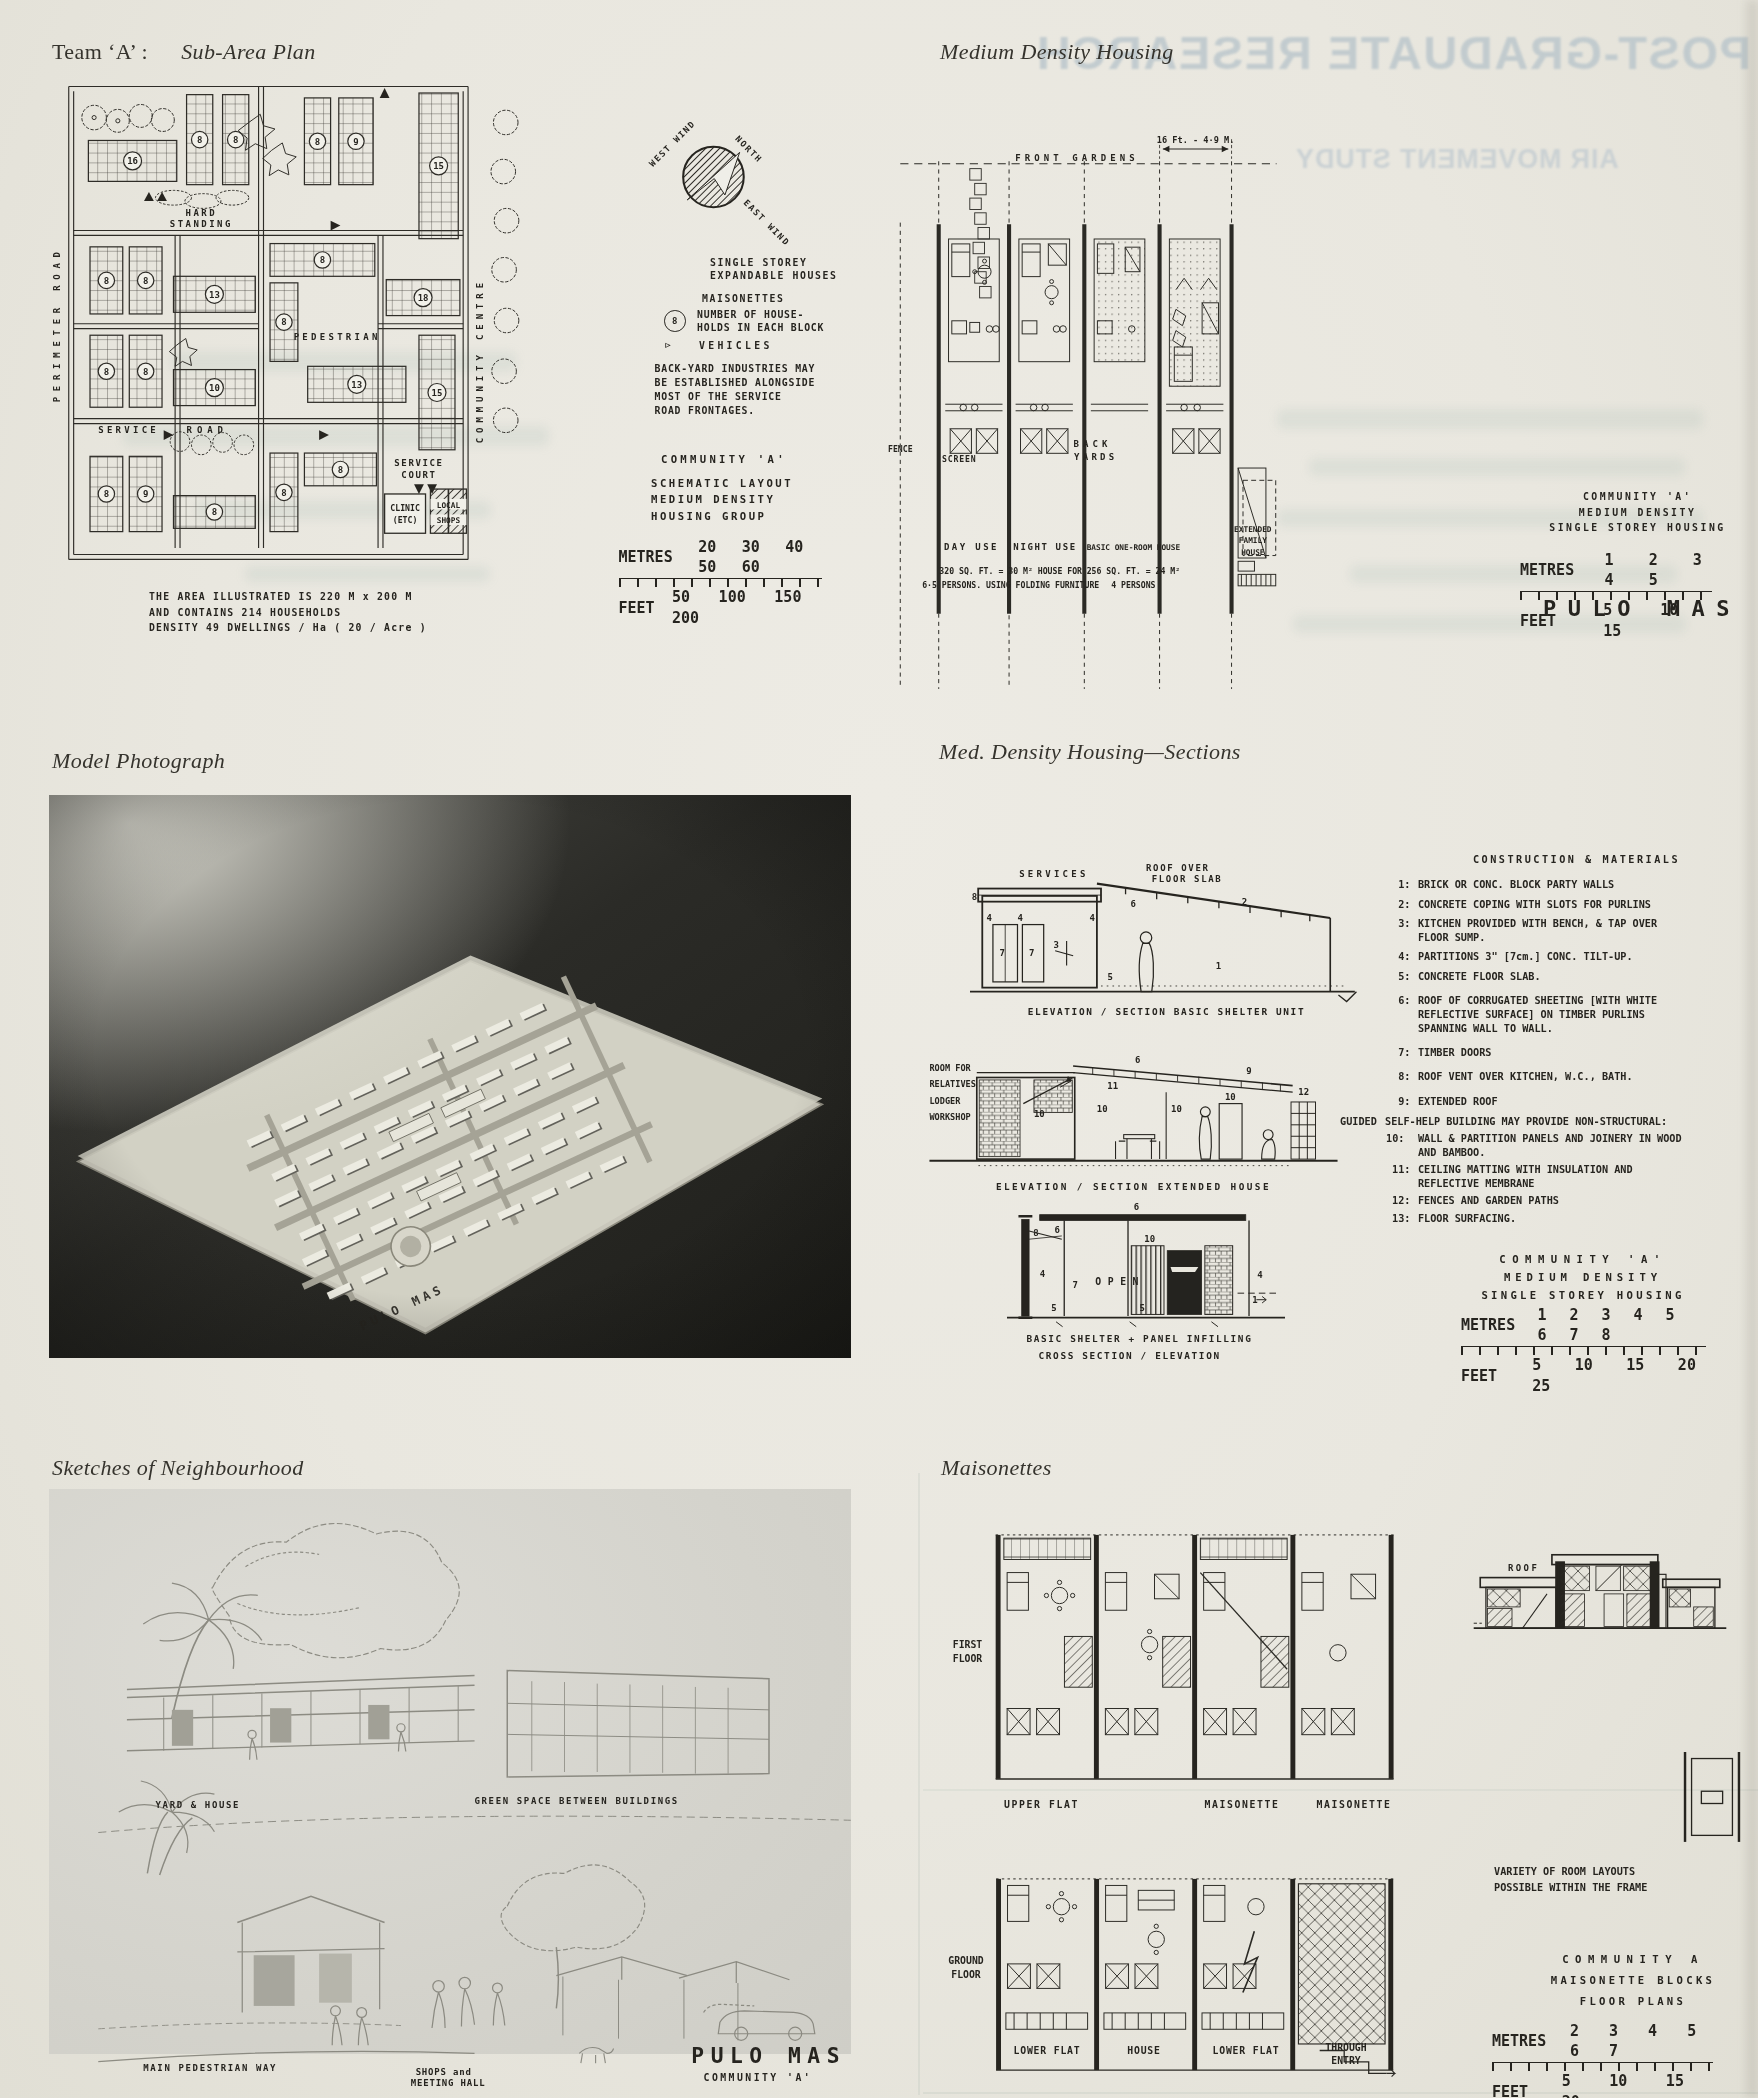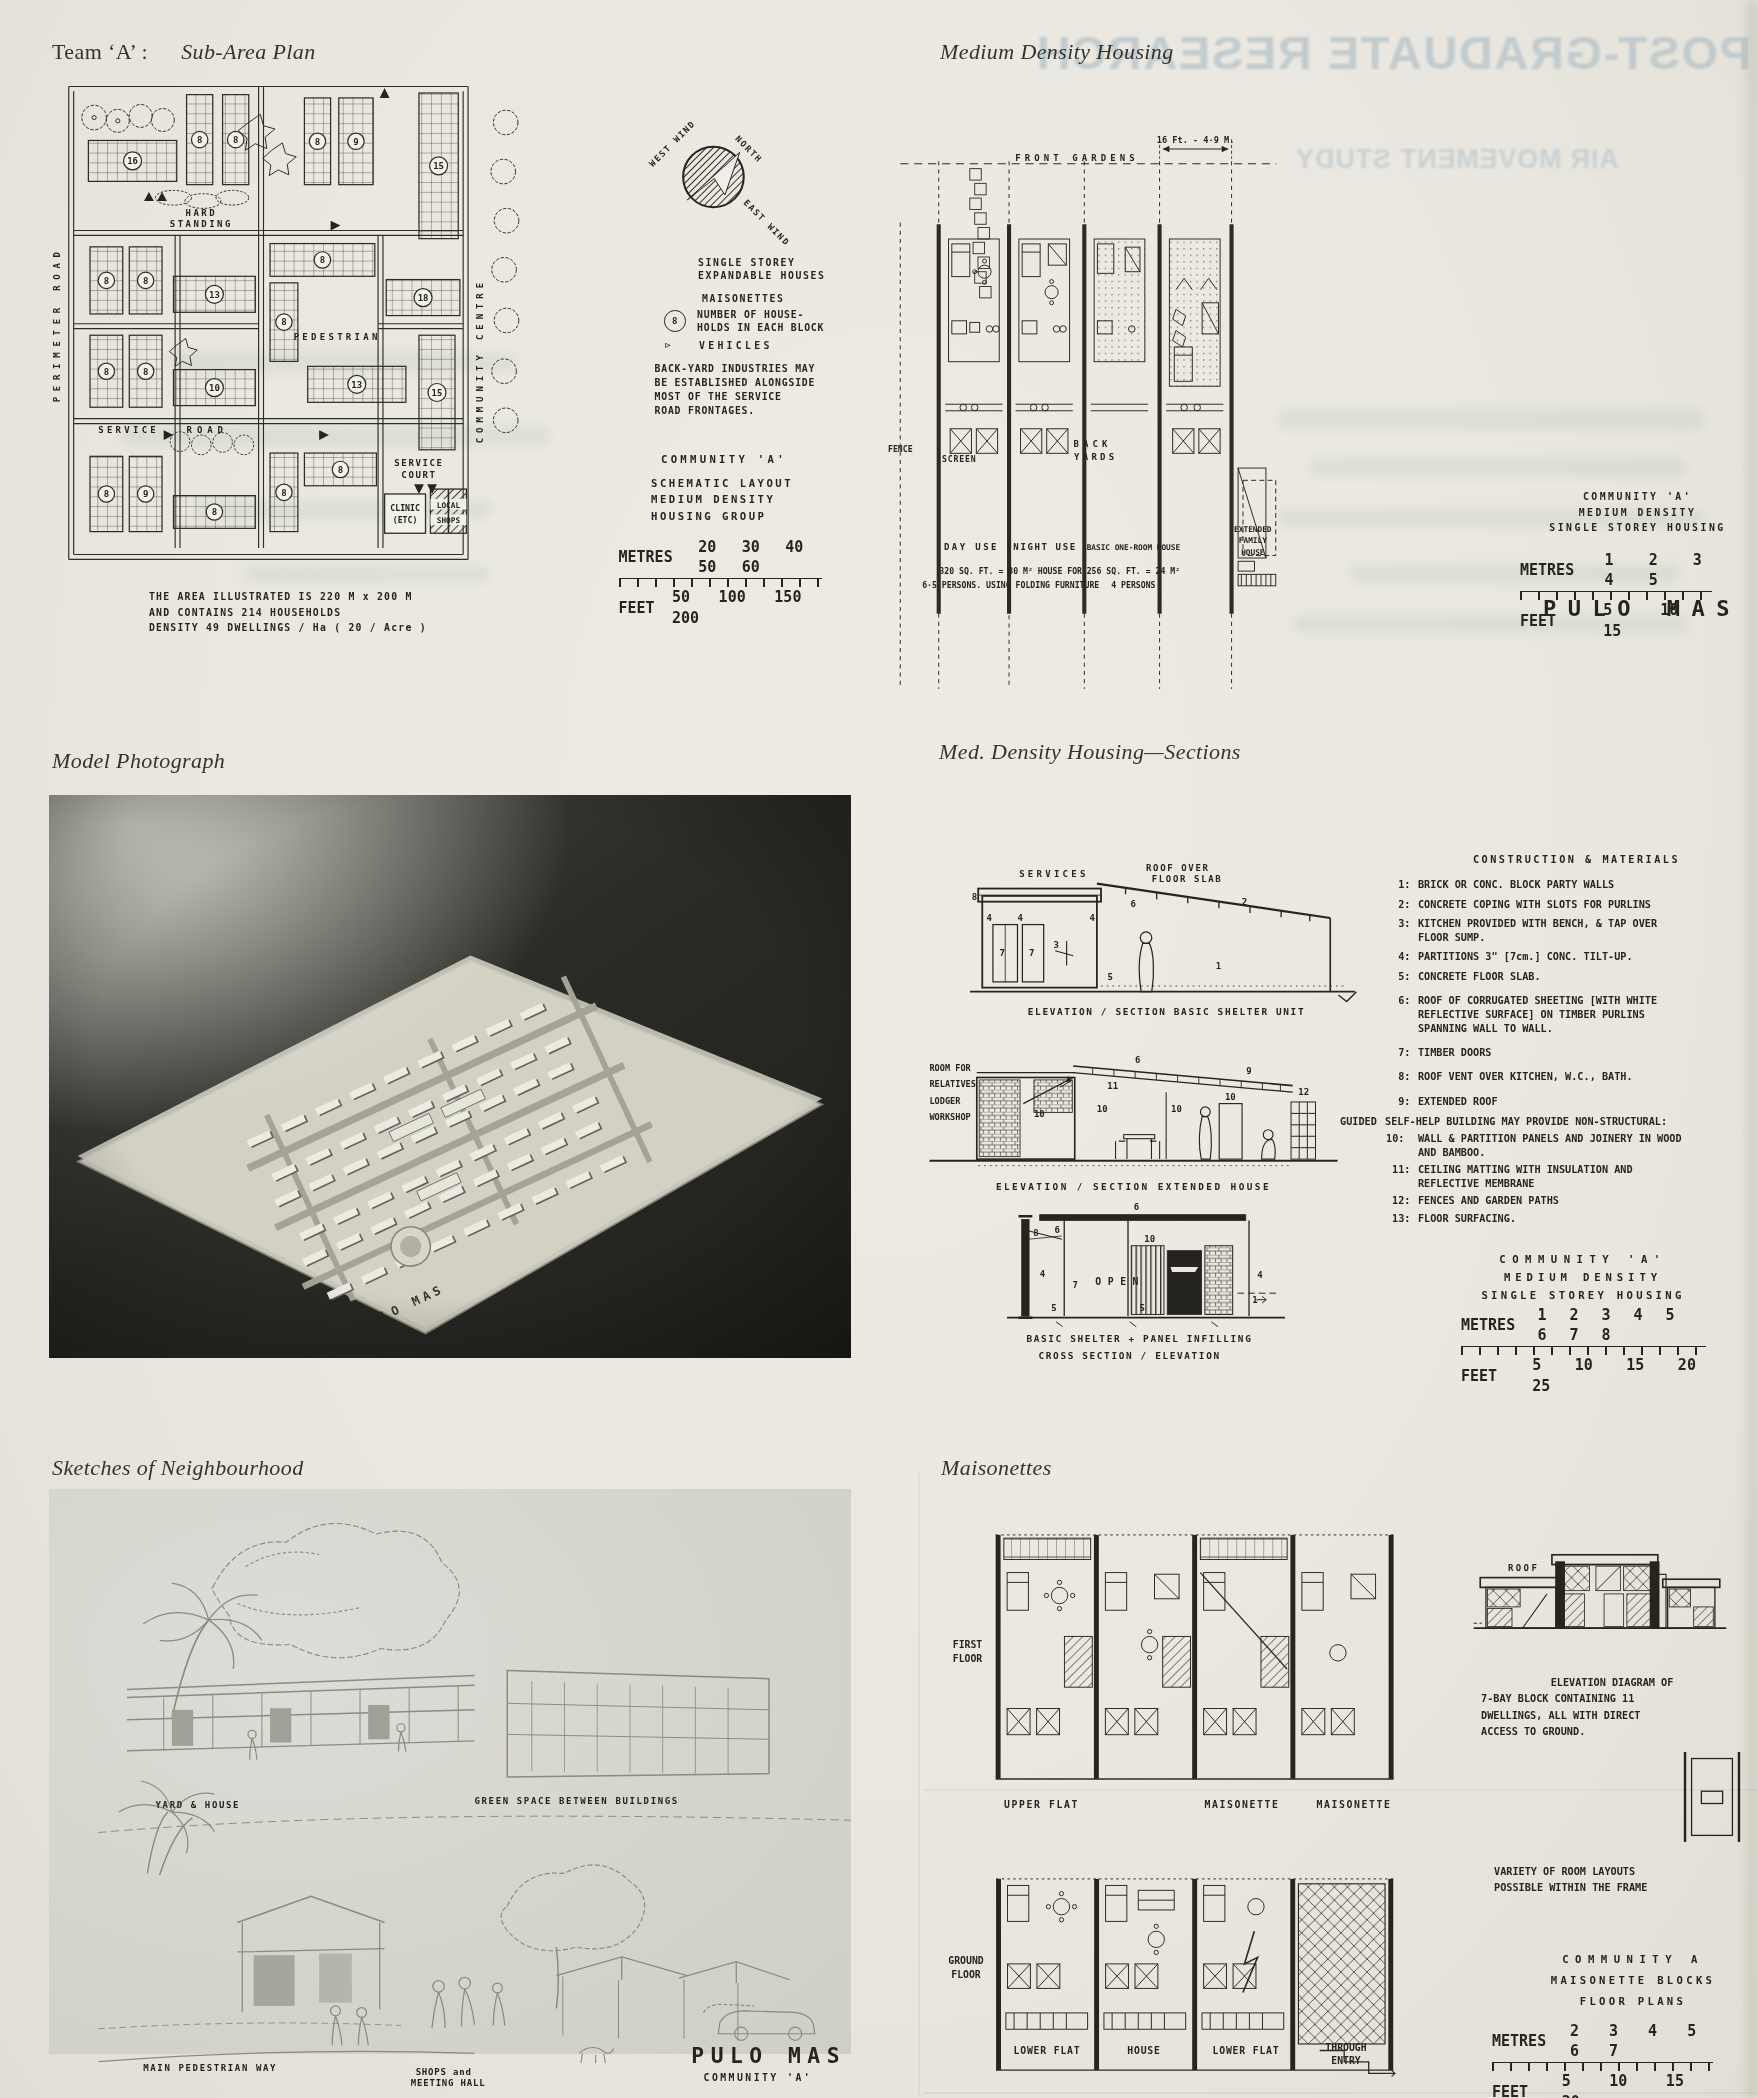--- a/index.html
+++ b/index.html
@@ -218,21 +218,21 @@
         <pattern id="hatch2" width="6" height="6" patternUnits="userSpaceOnUse" patternTransform="rotate(45)">
           <line x1="0" y1="0" x2="0" y2="6" stroke="#2e2c27" stroke-width="2.4"></line>
         </pattern>
       </defs>
       <circle cx="92" cy="72" r="37" fill="url(#hatch2)" stroke="#26241f" stroke-width="2.5"></circle>
       <polygon points="124,42 60,100 93,74 106,94" fill="#efeee8" stroke="#26241f" stroke-width="1.2"></polygon>
       <text transform="translate(18 60) rotate(-45)" font-size="10.5" letter-spacing="2">WEST WIND</text>
       <text transform="translate(118 26) rotate(45)" font-size="10.5" letter-spacing="2">NORTH</text>
       <text transform="translate(128 104) rotate(45)" font-size="10.5" letter-spacing="2">EAST WIND</text>
     </svg>
-    <div class="abs t s12 ls2" style="left:68px;top:146px">
+    <div class="abs t s12 ls2" style="left:80px;top:146px">
       <div>SINGLE STOREY</div>
       <div>EXPANDABLE HOUSES</div>
     </div>
     <div class="abs t s12 ls2" style="left:72px;top:182px">MAISONETTES</div>
     <div class="abs" style="left:34px;top:200px;width:19.6px;height:19.6px;border:1.6px solid #26241f;border-radius:50%;display:flex;align-items:center;justify-content:center;font-weight:bold;font-size:9px">
       <span>8</span>
       </div>
     <div class="abs t s12 ls1" style="left:67px;top:198px">
       <div>NUMBER OF HOUSE-</div>
       <div>HOLDS IN EACH BLOCK</div>
@@ -961,26 +961,20 @@
       <rect x="226" y="36" width="10" height="66" stroke-width="1.4"></rect>
       <rect x="232" y="42" width="70" height="10" stroke-width="2"></rect>
       <rect x="238" y="52" width="58" height="50" stroke-width="1.6"></rect>
       <rect x="240" y="54" width="26" height="22" fill="url(#crossX)" stroke-width="1"></rect>
       <rect x="270" y="76" width="24" height="24" fill="url(#hatchS)" stroke-width="1"></rect>
       <line x1="0" y1="102" x2="310" y2="102" stroke-width="2"></line>
       <line x1="0" y1="96" x2="10" y2="96" stroke-width="1.2" stroke-dasharray="4 3"></line>
     </g>
     <text x="42" y="32" font-size="11" letter-spacing="3">ROOF</text>
   </svg>
-  <div class="abs t" style="left:593px;top:227px;width:262px;font-size:10.2px;line-height:16.4px">
-    <div class="ctr">ELEVATION DIAGRAM OF</div>
-    <div>7-BAY BLOCK CONTAINING 11</div>
-    <div>DWELLINGS, ALL WITH DIRECT</div>
-    <div>ACCESS TO GROUND.</div>
-  </div>
   <svg class="abs" style="left:787px;top:304px" width="74" height="94" viewBox="0 0 90 115">
     <g stroke="#26241f" fill="none">
       <line x1="12" y1="0" x2="12" y2="110" stroke-width="3"></line>
       <line x1="78" y1="0" x2="78" y2="110" stroke-width="3"></line>
       <rect x="20" y="8" width="50" height="94" stroke-width="1.6"></rect>
       <rect x="32" y="48" width="26" height="15" stroke-width="1.6"></rect>
     </g>
   </svg>
   <div class="abs t" style="left:606px;top:416px;width:262px;font-size:10.2px;line-height:16.4px">
     <div>VARIETY OF ROOM LAYOUTS</div>

